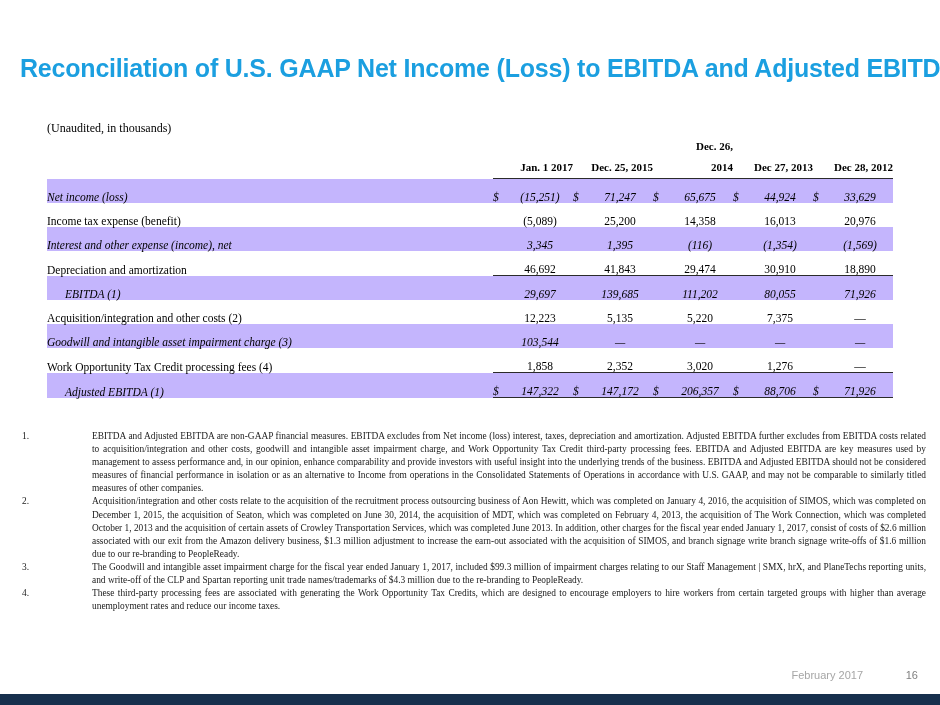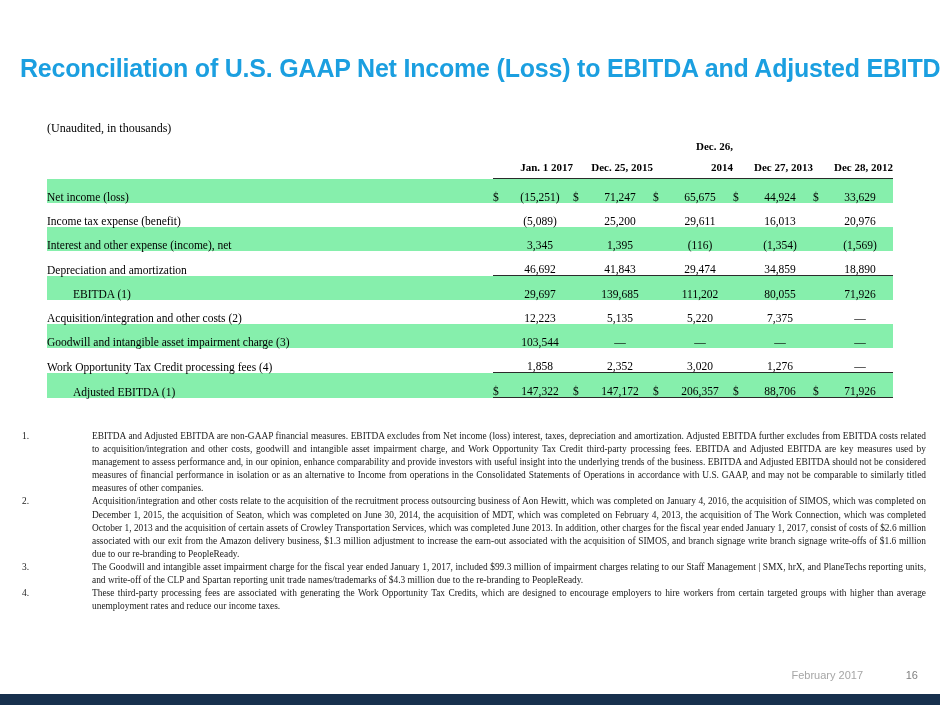--- a/index.html
+++ b/index.html
@@ -80,30 +80,30 @@
   .hdr-spacer-row td { height: 24px; }
 
   .unaudited {
     font-size: 12px;
     white-space: nowrap;
     vertical-align: bottom;
     padding-bottom: 2px;
   }
 
   
-  tr.band td { background: #86efac; }
+  tr.band td { background: #c4b5fd; font-style: italic; }
   tr.row td {
     height: 24px;
     font-size: 11.5px;
   }
   td.label {
     padding-left: 14px;
     white-space: nowrap;
   }
-  td.label.indent { padding-left: 26px; }
+  td.label.indent { padding-left: 18px; }
   td.cur {
     text-align: left;
     padding-left: 2px;
   }
   td.num {
     text-align: center;
     padding-right: 6px;
     white-space: nowrap;
   }
   
@@ -219,21 +219,21 @@
           <td class="num">33,629</td>
         </tr>
 
         <tr class="row">
           <td class="label">Income tax expense (benefit)</td>
           <td class="cur"></td>
           <td class="num">(5,089)</td>
           <td class="cur"></td>
           <td class="num">25,200</td>
           <td class="cur"></td>
-          <td class="num">29,611</td>
+          <td class="num">14,358</td>
           <td class="cur"></td>
           <td class="num">16,013</td>
           <td class="cur"></td>
           <td class="num">20,976</td>
         </tr>
 
         <tr class="row band">
           <td class="label">Interest and other expense (income), net</td>
           <td class="cur"></td>
           <td class="num">3,345</td>
@@ -249,21 +249,21 @@
 
         <tr class="row rule-below">
           <td class="label">Depreciation and amortization</td>
           <td class="cur"></td>
           <td class="num">46,692</td>
           <td class="cur"></td>
           <td class="num">41,843</td>
           <td class="cur"></td>
           <td class="num">29,474</td>
           <td class="cur"></td>
-          <td class="num">34,859</td>
+          <td class="num">30,910</td>
           <td class="cur"></td>
           <td class="num">18,890</td>
         </tr>
 
         <tr class="row band">
           <td class="label indent">EBITDA (1)</td>
           <td class="cur"></td>
           <td class="num">29,697</td>
           <td class="cur"></td>
           <td class="num">139,685</td>

